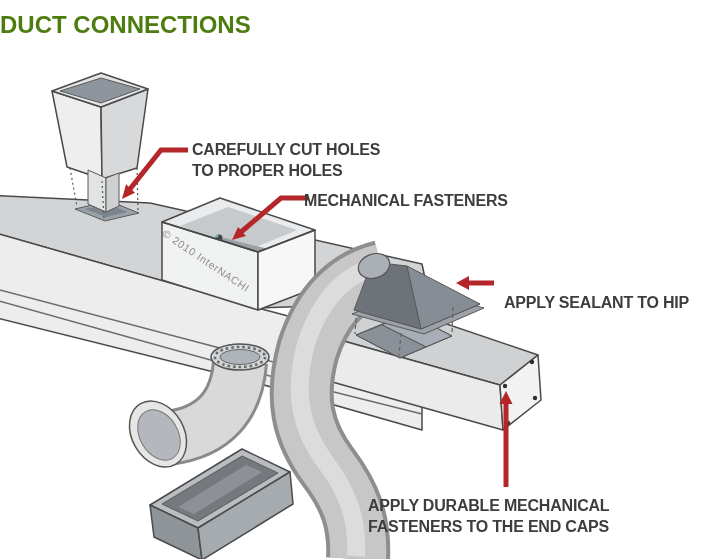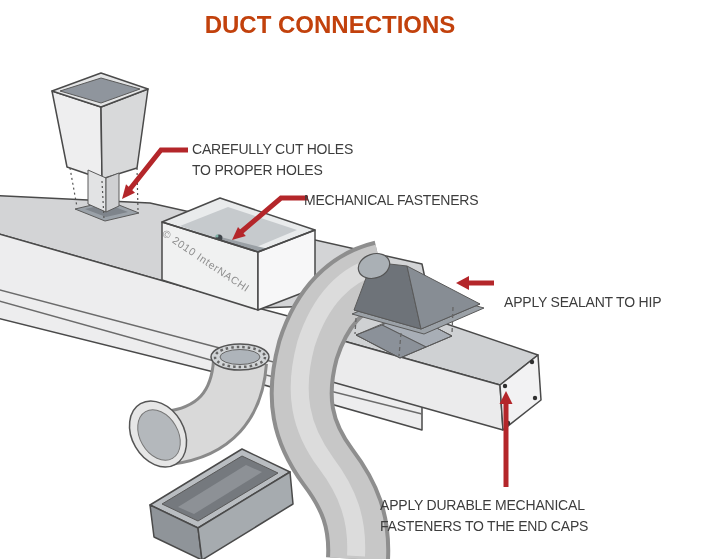--- a/index.html
+++ b/index.html
@@ -1,26 +1,26 @@
 <!DOCTYPE html>
 <html><head>
 <meta charset="utf-8">
 <style>
   html,body{margin:0;padding:0;background:#fff;}
   .stage{position:relative;width:720px;height:559px;background:#ffffff;overflow:hidden;
          font-family:"Liberation Sans",sans-serif;}
   .stage svg{position:absolute;left:0;top:0;}
-  .title{position:absolute;left:0;top:11px;width:660px;text-align:center;
-         font-size:24px;font-weight:bold;color:#c2410c;letter-spacing:0px;}
-  .callout{position:absolute;font-size:14px;font-weight:normal;color:#3d3d3d;
+  .title{position:absolute;left:0;top:11px;width:660px;
+         font-size:24px;font-weight:bold;color:#4d7c0f;letter-spacing:0px;}
+  .callout{position:absolute;font-size:16px;font-weight:bold;color:#3d3d3d;
            line-height:21px;letter-spacing:-0.2px;white-space:nowrap;}
   .co-cut{left:192px;top:139px;}
   .co-mech{left:304px;top:190px;}
   .co-seal{left:504px;top:275px;margin-top:17px;}
-  .co-end{left:380px;top:495px;}
+  .co-end{left:368px;top:495px;}
   .watermark{position:absolute;left:167px;top:227px;font-size:10.5px;color:#8e8e8e;
              transform:rotate(34deg);transform-origin:0 0;letter-spacing:0.7px;
              white-space:nowrap;}
   .outline{stroke:#4a4a4a;stroke-width:1.5;stroke-linejoin:round;}
   .thin{stroke:#5a5a5a;stroke-width:1;stroke-linejoin:round;}
   .leader{fill:none;stroke-width:5;stroke-linejoin:miter;}
   .dash{fill:none;stroke:#666;stroke-width:1.3;stroke-dasharray:4 3;}
   .dot{fill:none;stroke:#555;stroke-width:1.2;stroke-dasharray:2 3;}
 </style>
 </head>

